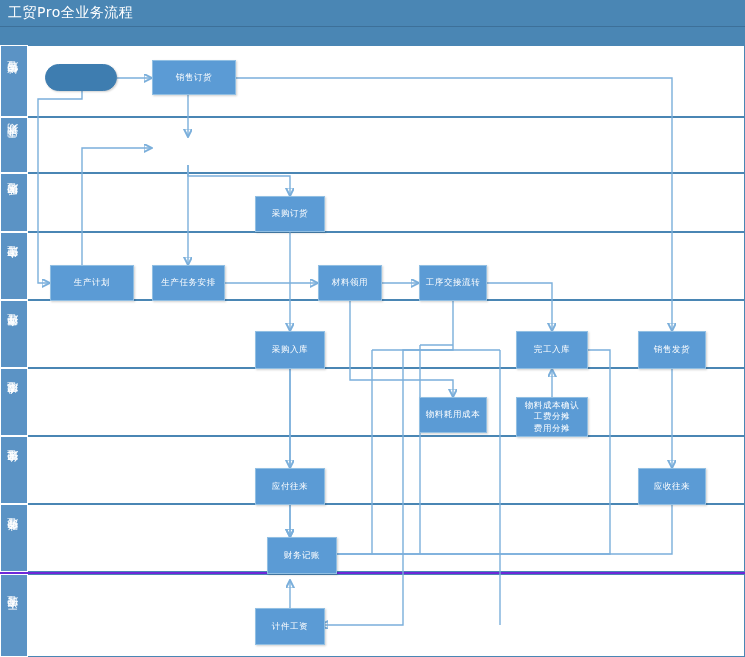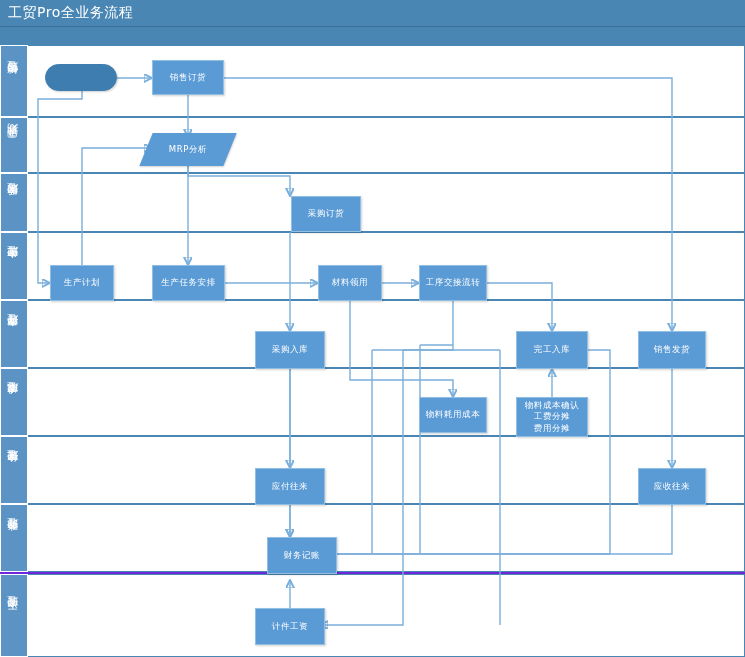--- a/index.html
+++ b/index.html
@@ -177,34 +177,30 @@
     <path d="M420,345 L420,554"></path>
     <path d="M420,345 L453,345"></path>
     <path d="M372,350 L500,350"></path>
     <path d="M500,350 L500,625"></path>
   </svg>
 
   <div class="node term" style="left:45px;top:64px;width:72px;height:27px;">
     <span></span>
   </div>
 
-  <div class="node" style="left:152px;top:60px;width:72px;height:35px;">
+  <div class="node" style="left:152px;top:60px;width:84px;height:35px;">
     <span>销售订货</span>
   </div>
 
-  <div class="node para" style="left:146px;top:133px;width:84px;height:33px;">
-    <div class="skew"></div>
-    <span class="lbl">MRP分析</span>
-  </div>
-
-  <div class="node" style="left:255px;top:196px;width:70px;height:36px;margin-left:36px;">
+
+  <div class="node" style="left:255px;top:196px;width:70px;height:36px;">
     <span>采购订货</span>
   </div>
 
-  <div class="node" style="left:50px;top:265px;width:64px;height:36px;">
+  <div class="node" style="left:50px;top:265px;width:84px;height:36px;">
     <span>生产计划</span>
   </div>
 
   <div class="node" style="left:152px;top:265px;width:73px;height:36px;">
     <span>生产任务安排</span>
   </div>
 
   <div class="node" style="left:318px;top:265px;width:64px;height:36px;">
     <span>材料领用</span>
   </div>

